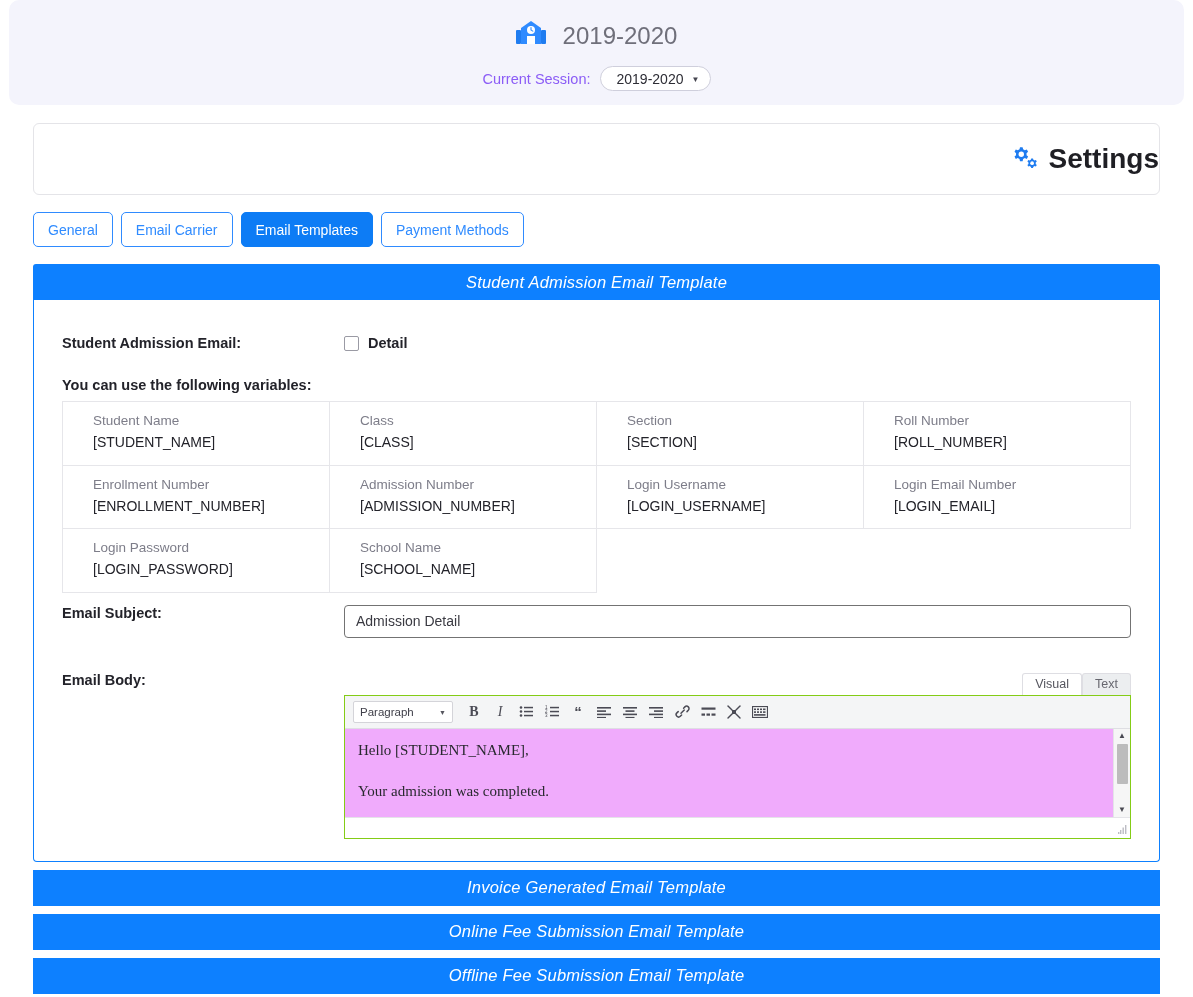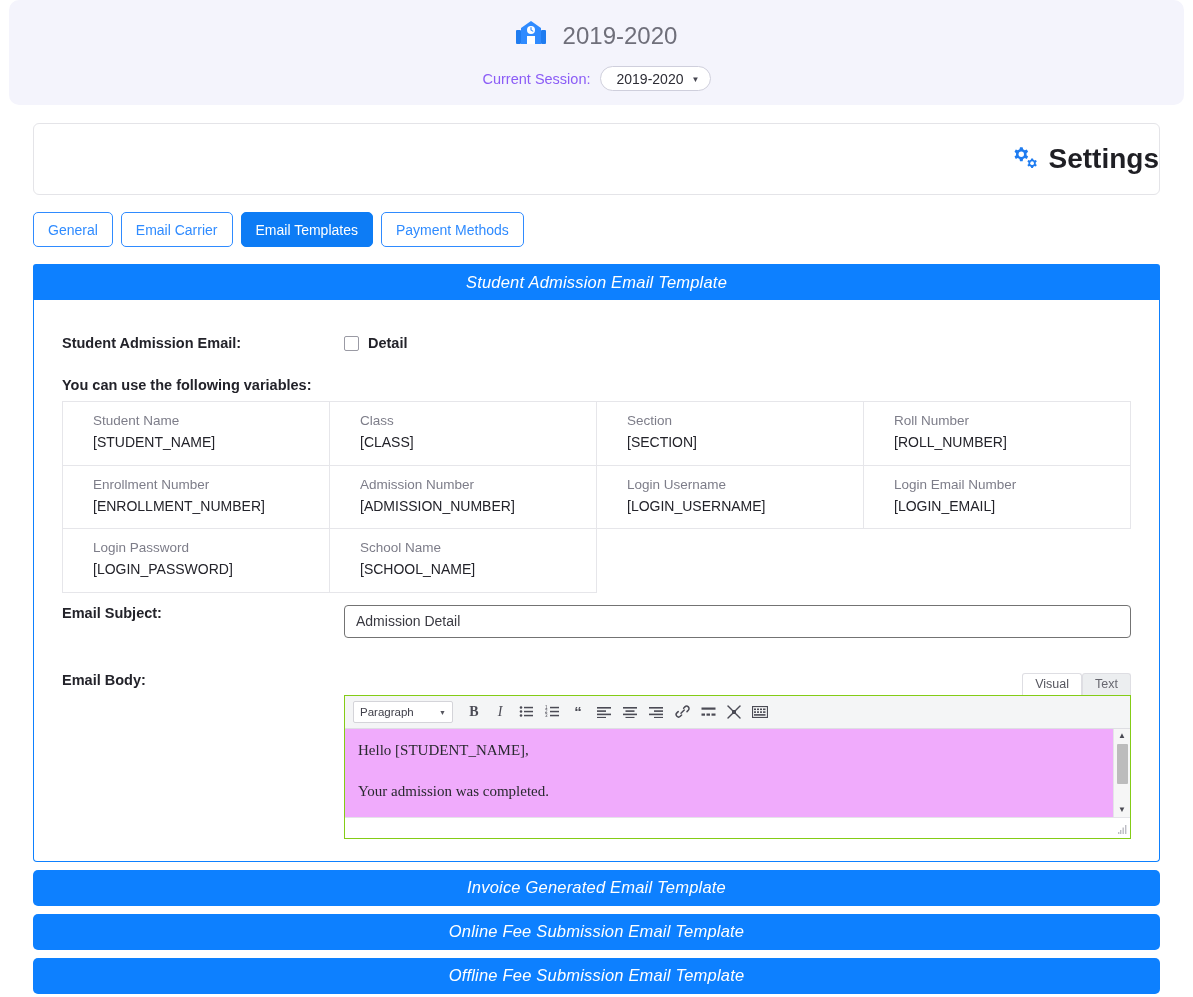--- a/index.html
+++ b/index.html
@@ -88,21 +88,21 @@
   }
 
   
   .accordion{ margin-top:17px; }
   .acc-head{
     background:#0d80ff;
     color:#fff;
     height:36px;
     display:flex; align-items:center; justify-content:center;
     font-style:italic; font-size:16.5px;
-    border-radius:5px;
+    border-radius:0;
     cursor:pointer;
     letter-spacing:0.2px;
   }
   .acc-head.open{ border-radius:3px 3px 0 0; }
   .acc-body{
     border:1px solid #0d80ff;
     border-top:none;
     background:#fff;
     border-radius:0 0 4px 4px;
     padding:30px 28px 22px 28px;

